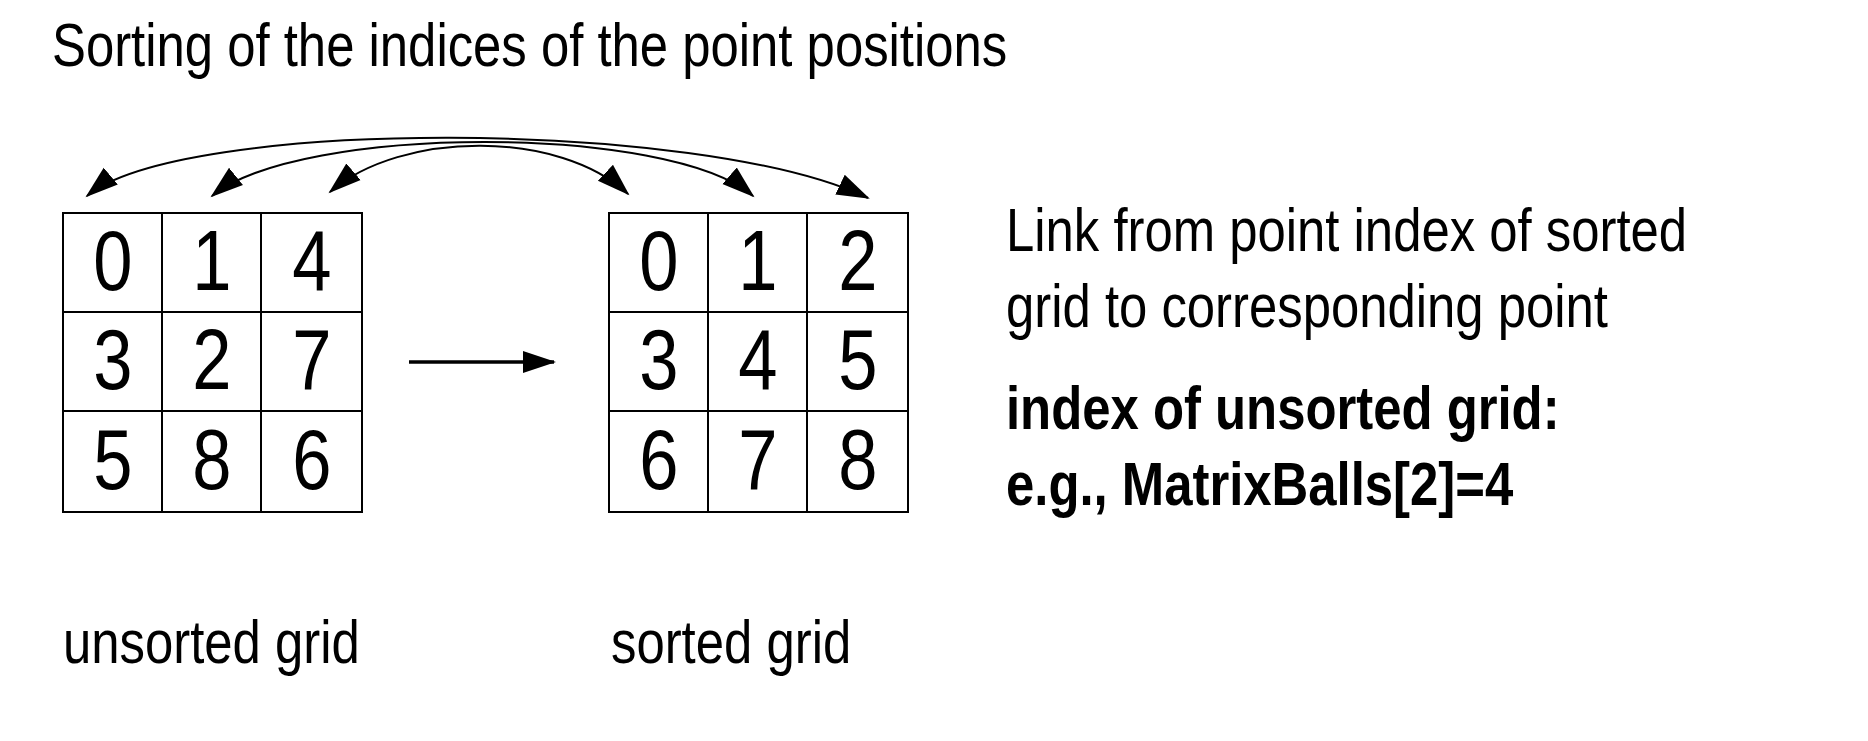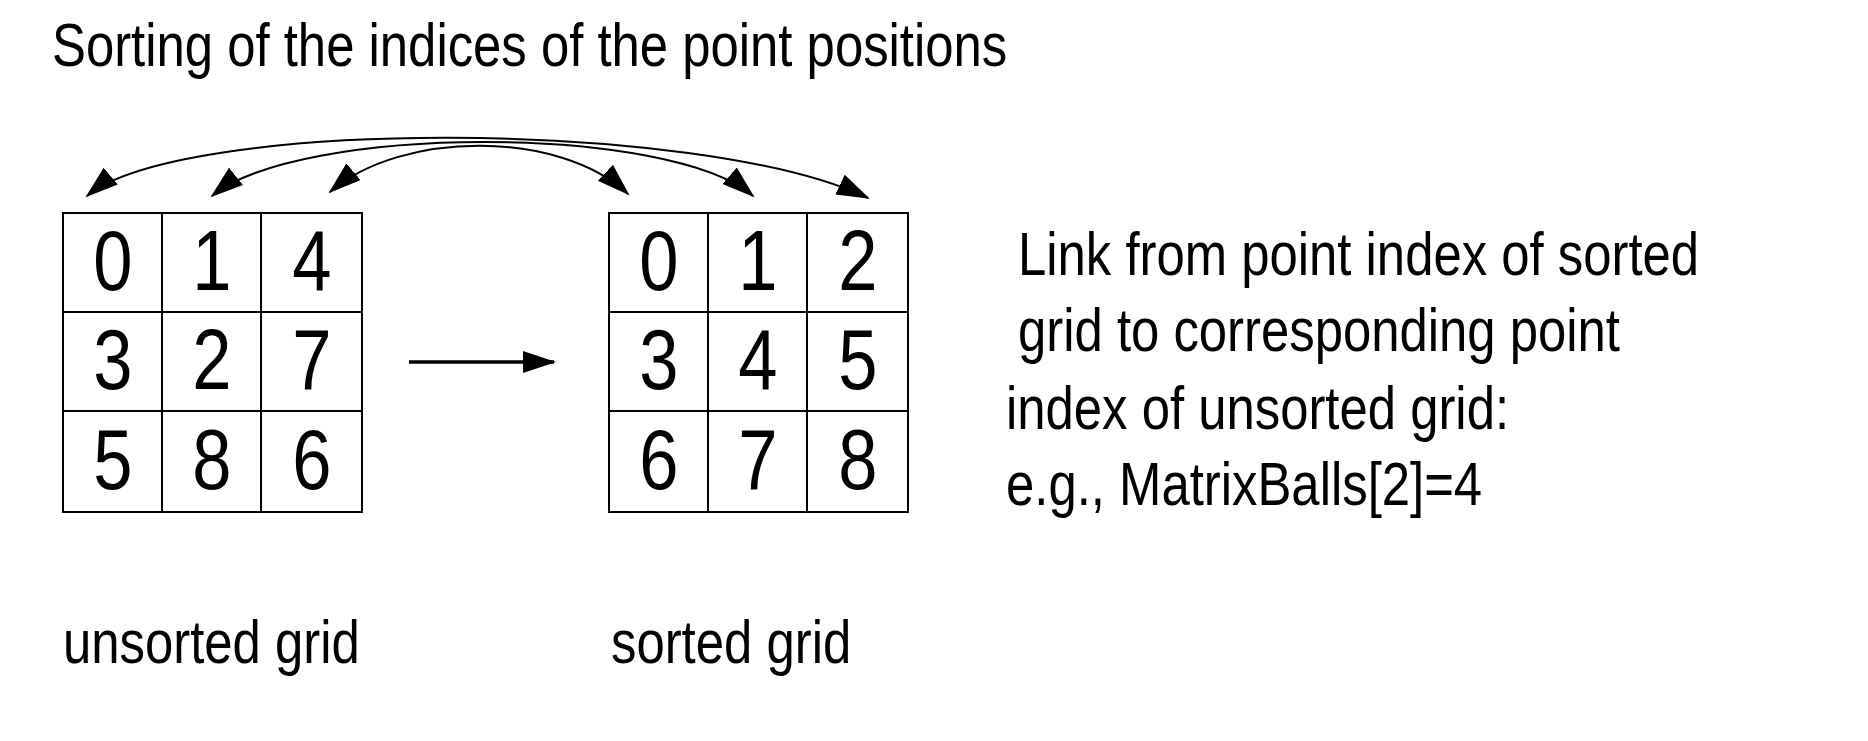--- a/index.html
+++ b/index.html
@@ -70,22 +70,22 @@
     line-height: 62px;
   }
   .label-unsorted { left: 63px; }
   .label-sorted   { left: 611px; }
 
   .annotation {
     left: 1006px;
     font-size: 62px;
     line-height: 76px;
   }
-  .annotation-top    { top: 216px; margin-left: 12px; }
-  .annotation-bottom { top: 370px; }
+  .annotation-top    { top: 192px; }
+  .annotation-bottom { top: 370px; font-weight: bold; }
 
   svg.overlay {
     left: 0;
     top: 0;
     pointer-events: none;
   }
 </style>
 </head>
 <body>
 

